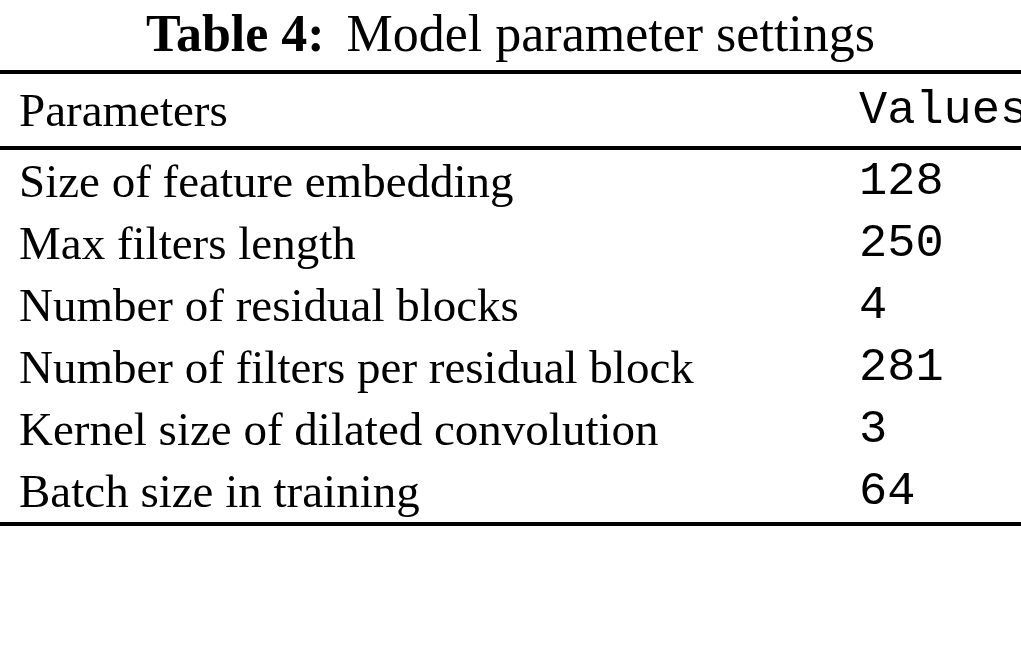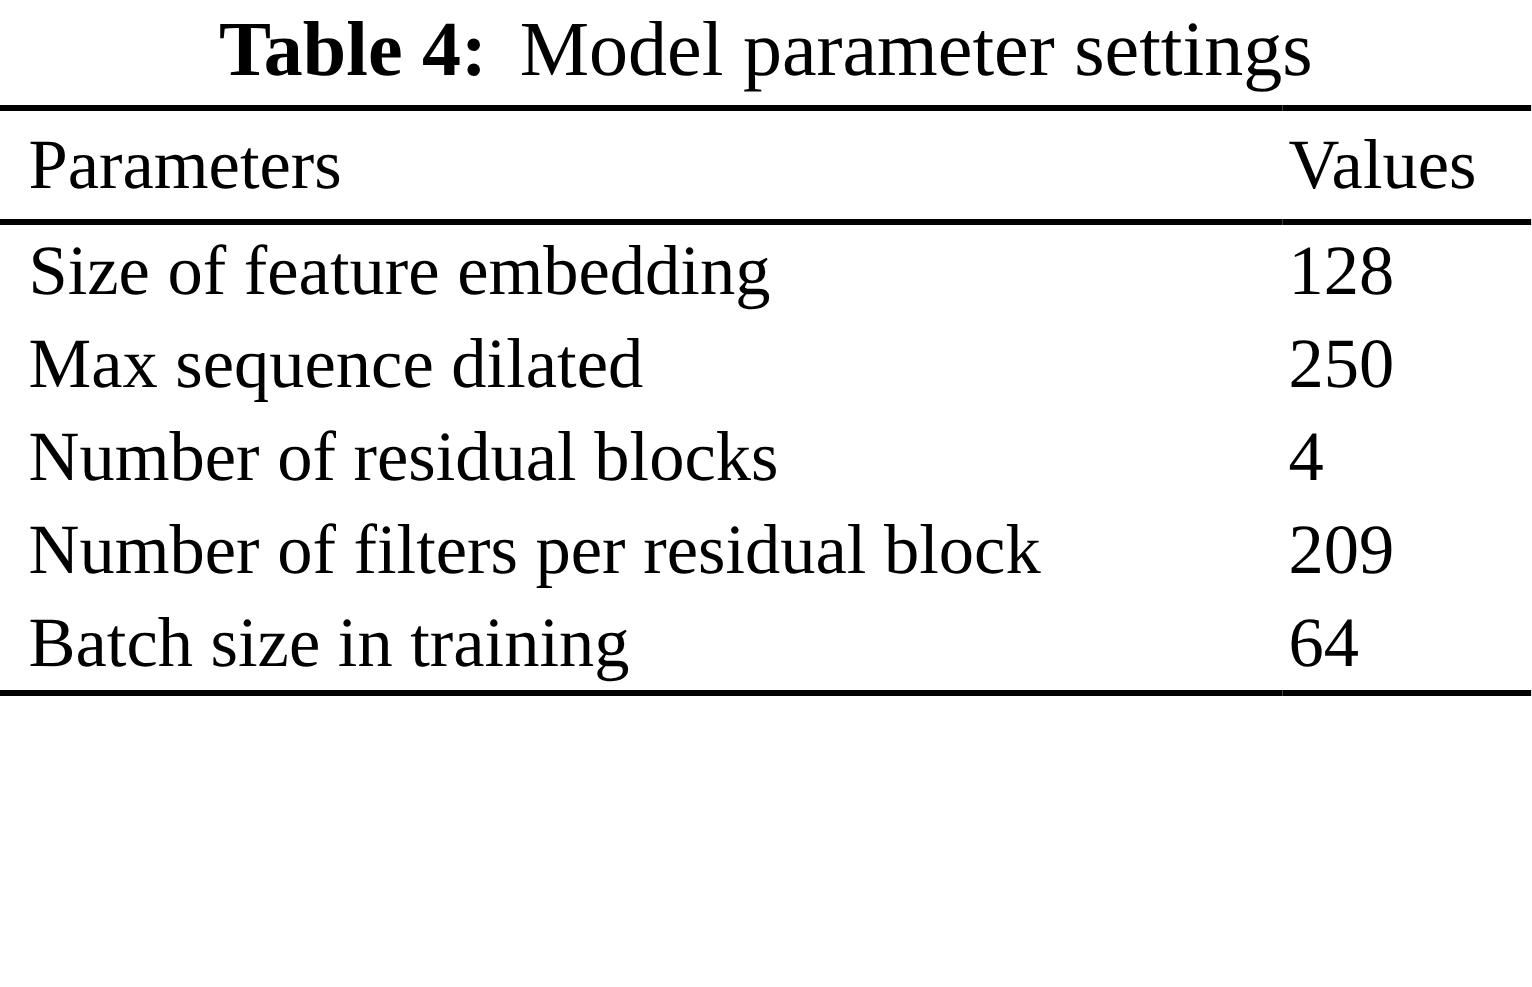--- a/index.html
+++ b/index.html
@@ -56,20 +56,21 @@
     border-bottom: 4px solid #000000;
   }
   td {
     height: 62px;
   }
   th:first-child, td:first-child {
     padding-left: 19px;
   }
   th:last-child, td:last-child {
     padding-left: 4px;
+    font-family: Liberation Mono, monospace;
   }
 </style>
 </head>
 <body>
 
 <div class="page">
 
   <div class="caption">
     <span class="cap-label">Table 4:</span><span>Model parameter settings</span>
   </div>
@@ -84,30 +85,34 @@
         <th>Parameters</th>
         <th>Values</th>
       </tr>
     </thead>
     <tbody>
       <tr>
         <td>Size of feature embedding</td>
         <td>128</td>
       </tr>
       <tr>
-        <td>Max sequence dilated</td>
+        <td>Max filters length</td>
         <td>250</td>
       </tr>
       <tr>
         <td>Number of residual blocks</td>
         <td>4</td>
       </tr>
       <tr>
         <td>Number of filters per residual block</td>
-        <td>209</td>
+        <td>281</td>
+      </tr>
+      <tr>
+        <td>Kernel size of dilated convolution</td>
+        <td>3</td>
       </tr>
       <tr>
         <td>Batch size in training</td>
         <td>64</td>
       </tr>
     </tbody>
   </table>
 
 </div>
 

